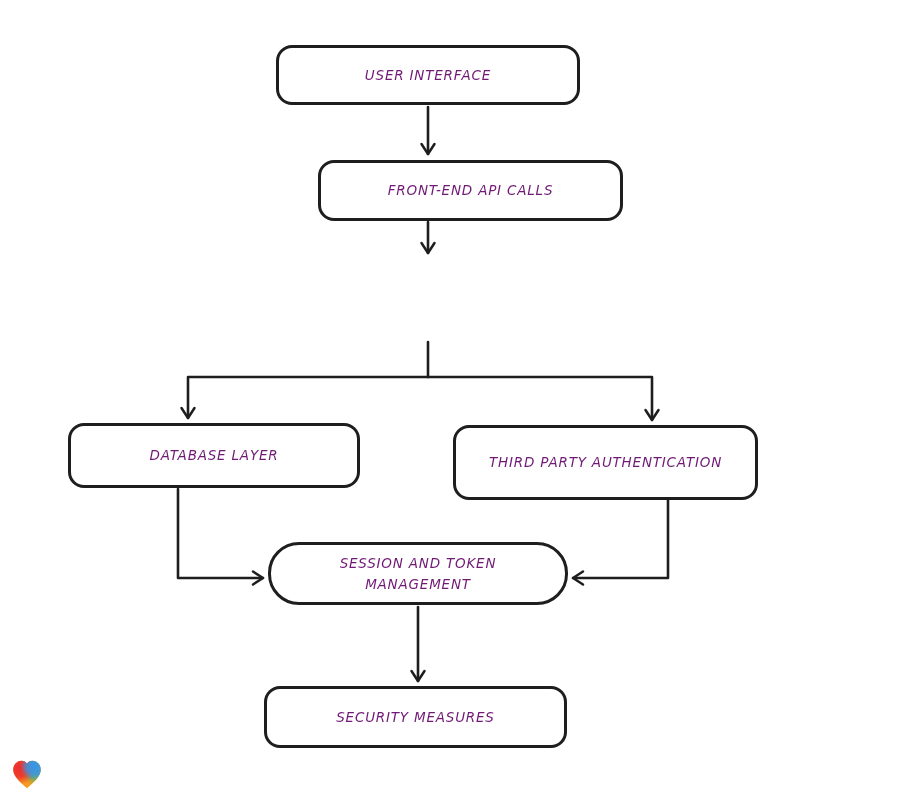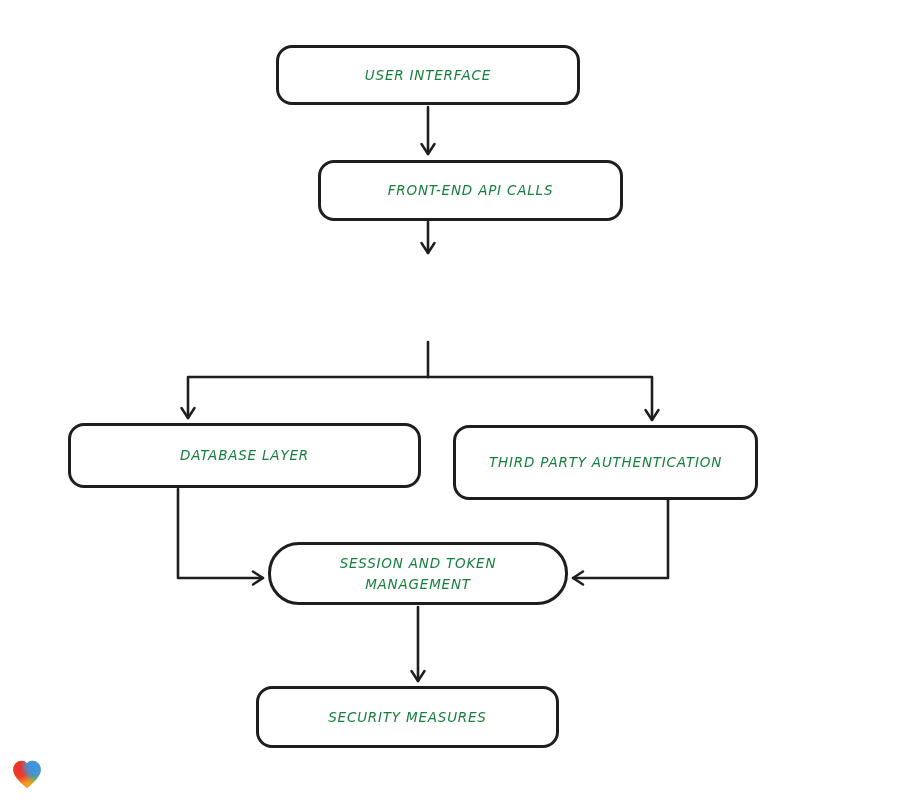--- a/index.html
+++ b/index.html
@@ -26,35 +26,35 @@
   .node {
     position: absolute;
     box-sizing: border-box;
     background: #ffffff;
     border: 3px solid #1e1e1e;
     border-radius: 16px;
     display: flex;
     align-items: center;
     justify-content: center;
     text-align: center;
-    color: #15803d;
+    color: #701a75;
     font-style: italic;
     font-size: 13.5px;
     letter-spacing: 0.8px;
     line-height: 1.55;
     padding: 4px 20px;
   }
   
   .n-user-interface            { left: 276px; top: 45px;  width: 304px; height: 60px; }
   .n-front-end-api-calls       { left: 274px; top: 160px; width: 305px; height: 61px; margin-left: 44px; }
   .n-back-end-auth-service     { left: 276px; top: 258px; width: 303px; height: 83px; }
-  .n-database-layer            { left: 68px;  top: 423px; width: 353px; height: 65px; }
+  .n-database-layer            { left: 68px;  top: 423px; width: 292px; height: 65px; }
   .n-third-party-auth          { left: 453px; top: 425px; width: 305px; height: 75px; }
   .n-session-token-management  { left: 268px; top: 542px; width: 300px; height: 63px; border-radius: 31px; }
-  .n-security-measures         { left: 256px; top: 686px; width: 303px; height: 62px; }
+  .n-security-measures         { left: 264px; top: 686px; width: 303px; height: 62px; }
 
   .logo {
     position: absolute;
     left: 10px;
     top: 758px;
     width: 34px;
     height: 34px;
   }
 </style>
 </head>

